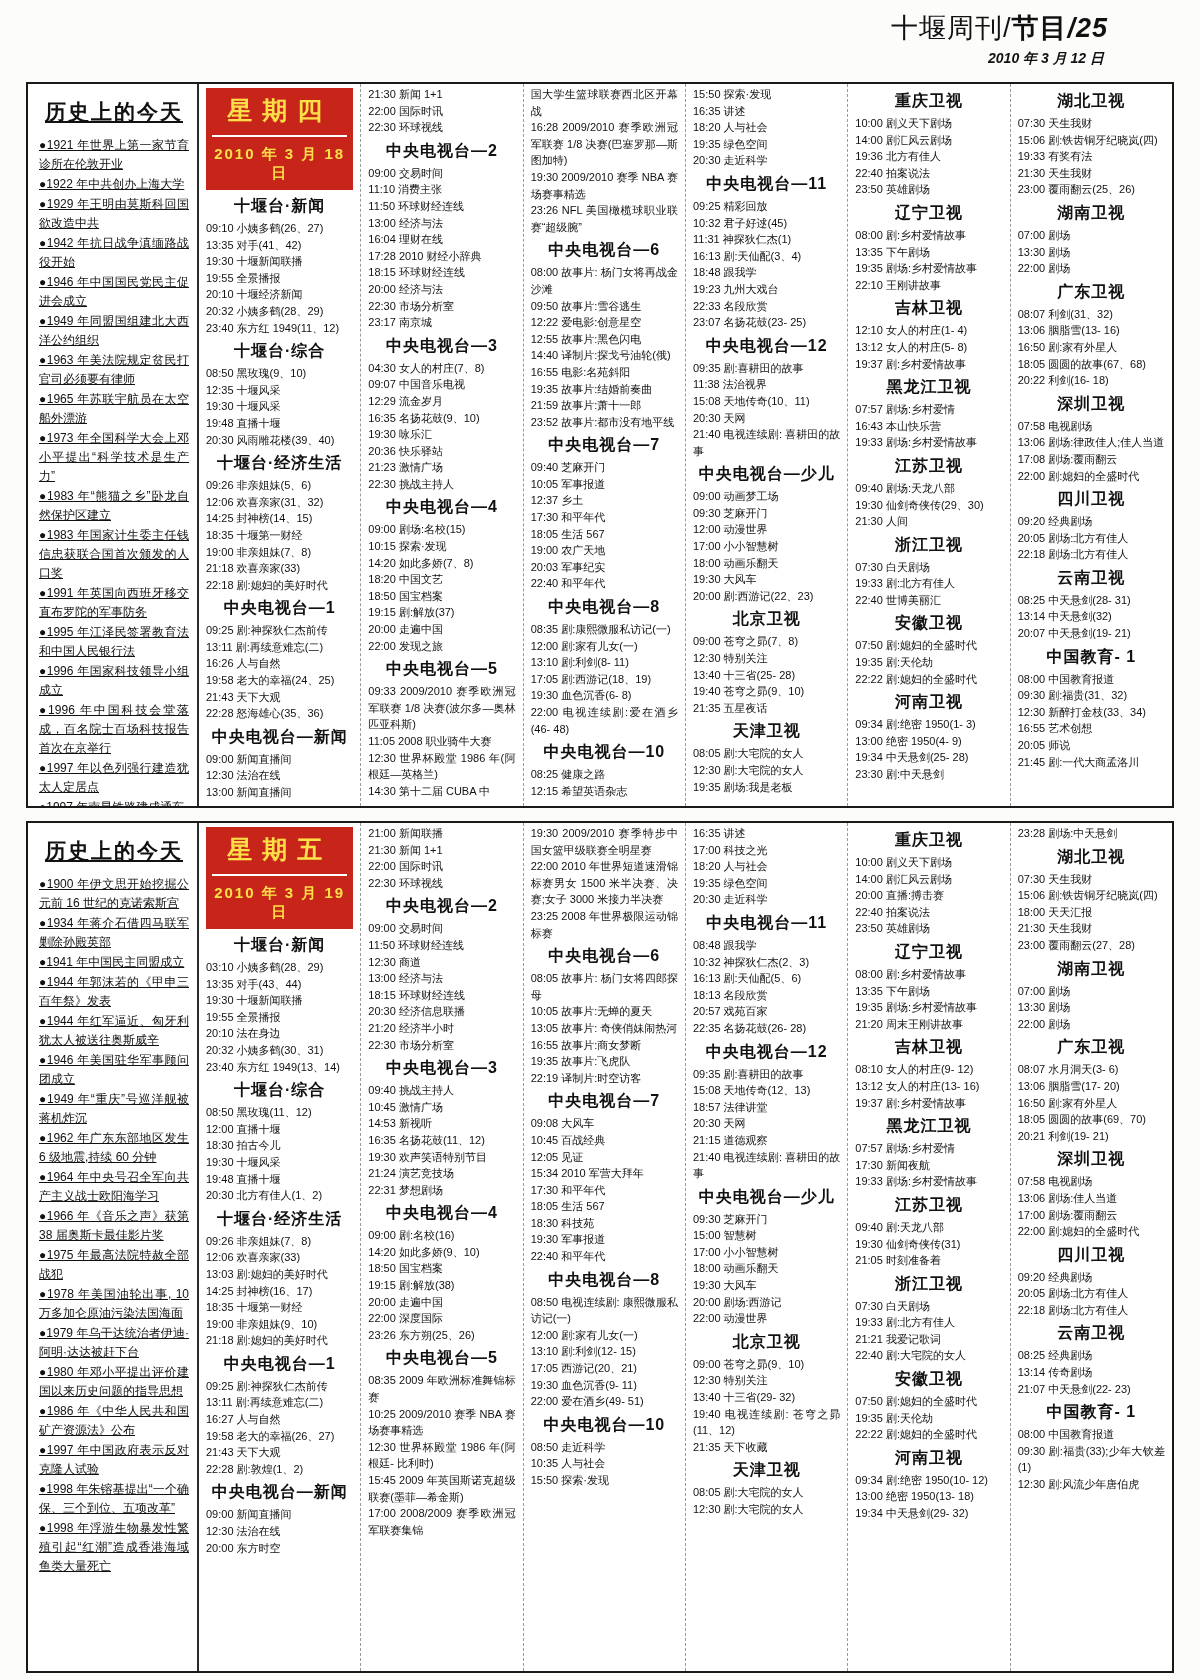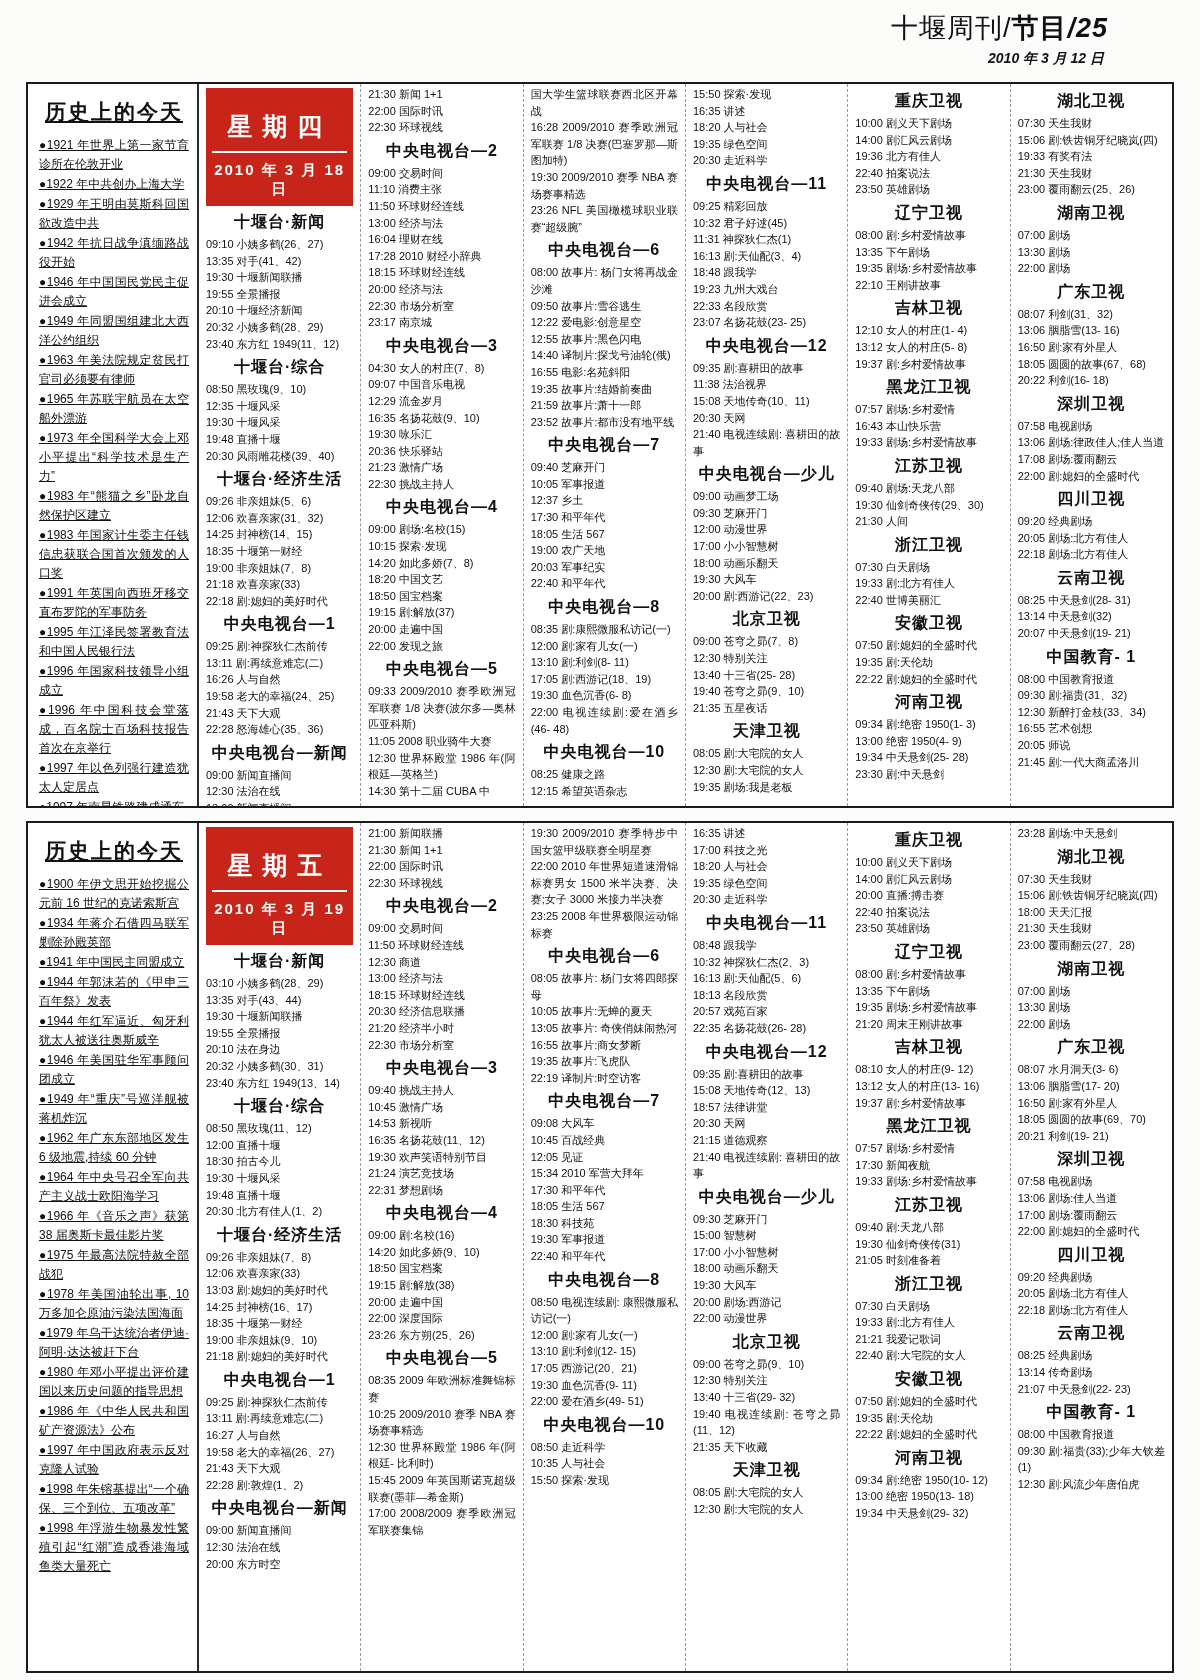--- a/index.html
+++ b/index.html
@@ -22,21 +22,21 @@
   .box.b1{height:848px;}
   .col{overflow:hidden;}
   .history{flex:0 0 152px;padding:6px 7px 4px 10px;text-decoration:underline;}
   .history-title{font-size:21px;font-weight:bold;text-align:center;letter-spacing:2px;margin:8px 0 10px;}
   .history-item{margin:1px;font-size:12px;line-height:19px;text-align:justify;}
   .pcol{flex:1 1 0;padding:2px 7px 2px 7px;border-left:1px dashed #999;}
   .pcol.first{border-left:2px solid #2a2a2a;}
   .chan{font-size:16px;font-weight:bold;text-align:center;letter-spacing:1px;margin:5px 0 3px;white-space:nowrap;}
   .entry{margin:0;font-size:11px;line-height:16.6px;text-align:justify;}
   
-  .banner{background:#c8251a;color:#ffffff;text-align:center;margin:2px 0 6px;padding:20px 0 7px;}
+  .banner{background:#c8251a;color:#fde047;text-align:center;margin:2px 0 6px;padding:4px 0 7px;}
   .banner-day{font-size:25px;font-weight:bold;letter-spacing:10px;padding:2px 8px 8px;border-bottom:2px solid #fff;margin:0 6px;}
   .banner-date{font-size:15px;font-weight:bold;letter-spacing:2px;padding-top:8px;}
 </style>
 </head>
 <body>
 
 <div class="page">
   <div class="masthead">
     <div class="masthead-line1">
       <span class="brand">十堰周刊</span><span>/</span><span class="section">节目</span><span class="pageno">/25</span>

